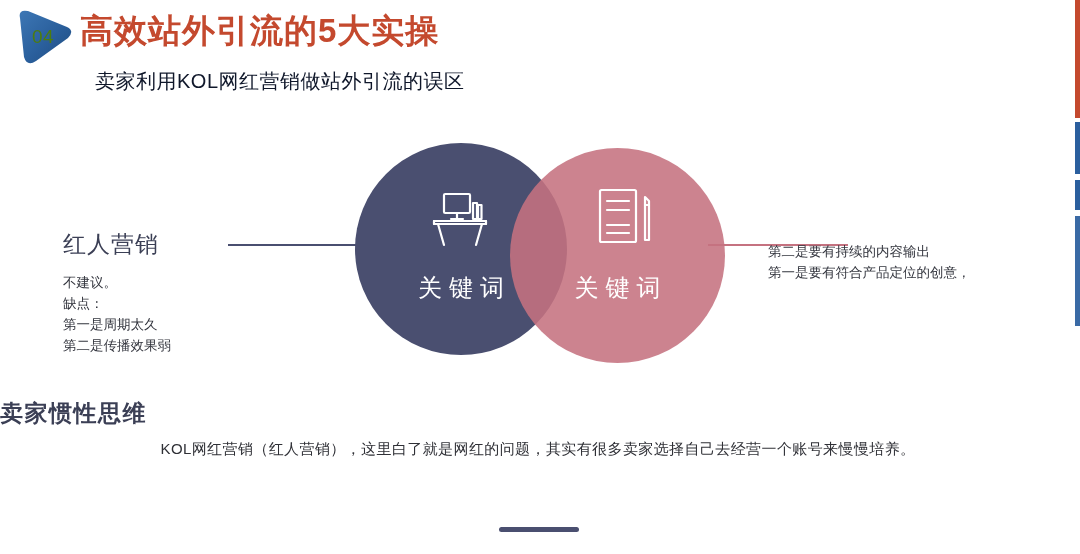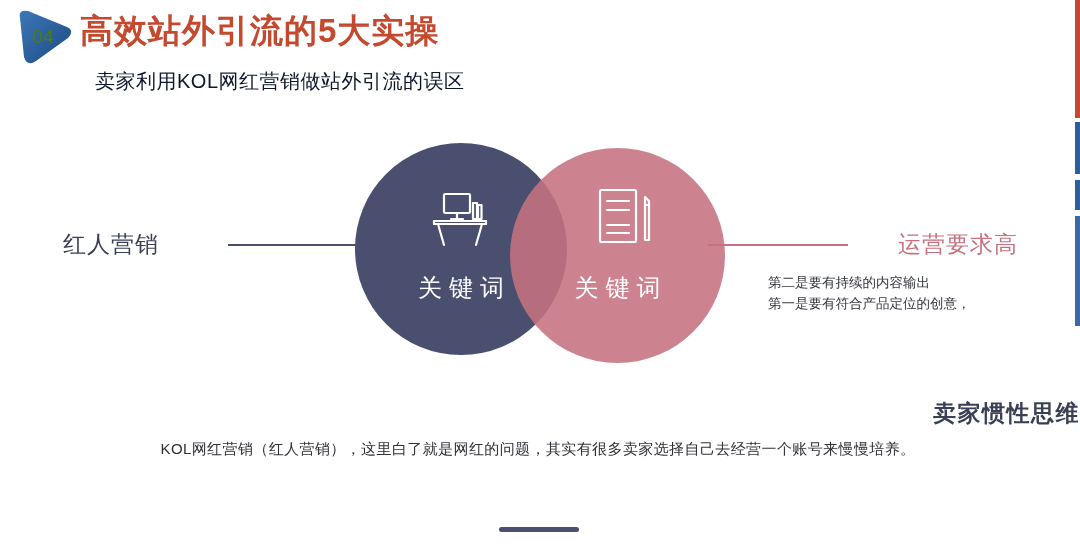--- a/index.html
+++ b/index.html
@@ -167,21 +167,21 @@
     padding-right: 10px;
   }
   #right-details { margin-top: 12px; }
 
   
   #bottom-heading {
     position: absolute;
     left: 0;
     top: 398px;
     width: 1080px;
-    text-align: right;
+    text-align: left;
     font-size: 23px;
     font-weight: bold;
     color: #3b3f55;
     letter-spacing: 1.5px;
   }
   #bottom-paragraph {
     position: absolute;
     left: 0;
     top: 440px;
     width: 1076px;
@@ -263,24 +263,29 @@
         <line x1="51" y1="20" x2="55" y2="20"></line>
       </svg>
     </div>
 
     <div class="circle-label" id="label-left">关键词</div>
     <div class="circle-label" id="label-right">关键词</div>
   </div>
 
   <div id="left-block">
     <div id="left-heading">红人营销</div>
+    <div id="left-details">
+      <div class="detail-line">不建议。</div>
+      <div class="detail-line">缺点：</div>
+      <div class="detail-line">第一是周期太久</div>
+      <div class="detail-line">第二是传播效果弱</div>
+    </div>
   </div>
 
   <div id="right-block">
-    <div id="right-heading">运营要求高</div>
     <div id="right-details">
       <div class="detail-line">第二是要有持续的内容输出</div>
       <div class="detail-line">第一是要有符合产品定位的创意，</div>
     </div>
   </div>
 
   <div id="bottom-heading">卖家惯性思维</div>
   <div id="bottom-paragraph">KOL网红营销（红人营销），这里白了就是网红的问题，其实有很多卖家选择自己去经营一个账号来慢慢培养。</div>
 
   <div id="bottom-accent-bar"></div>

